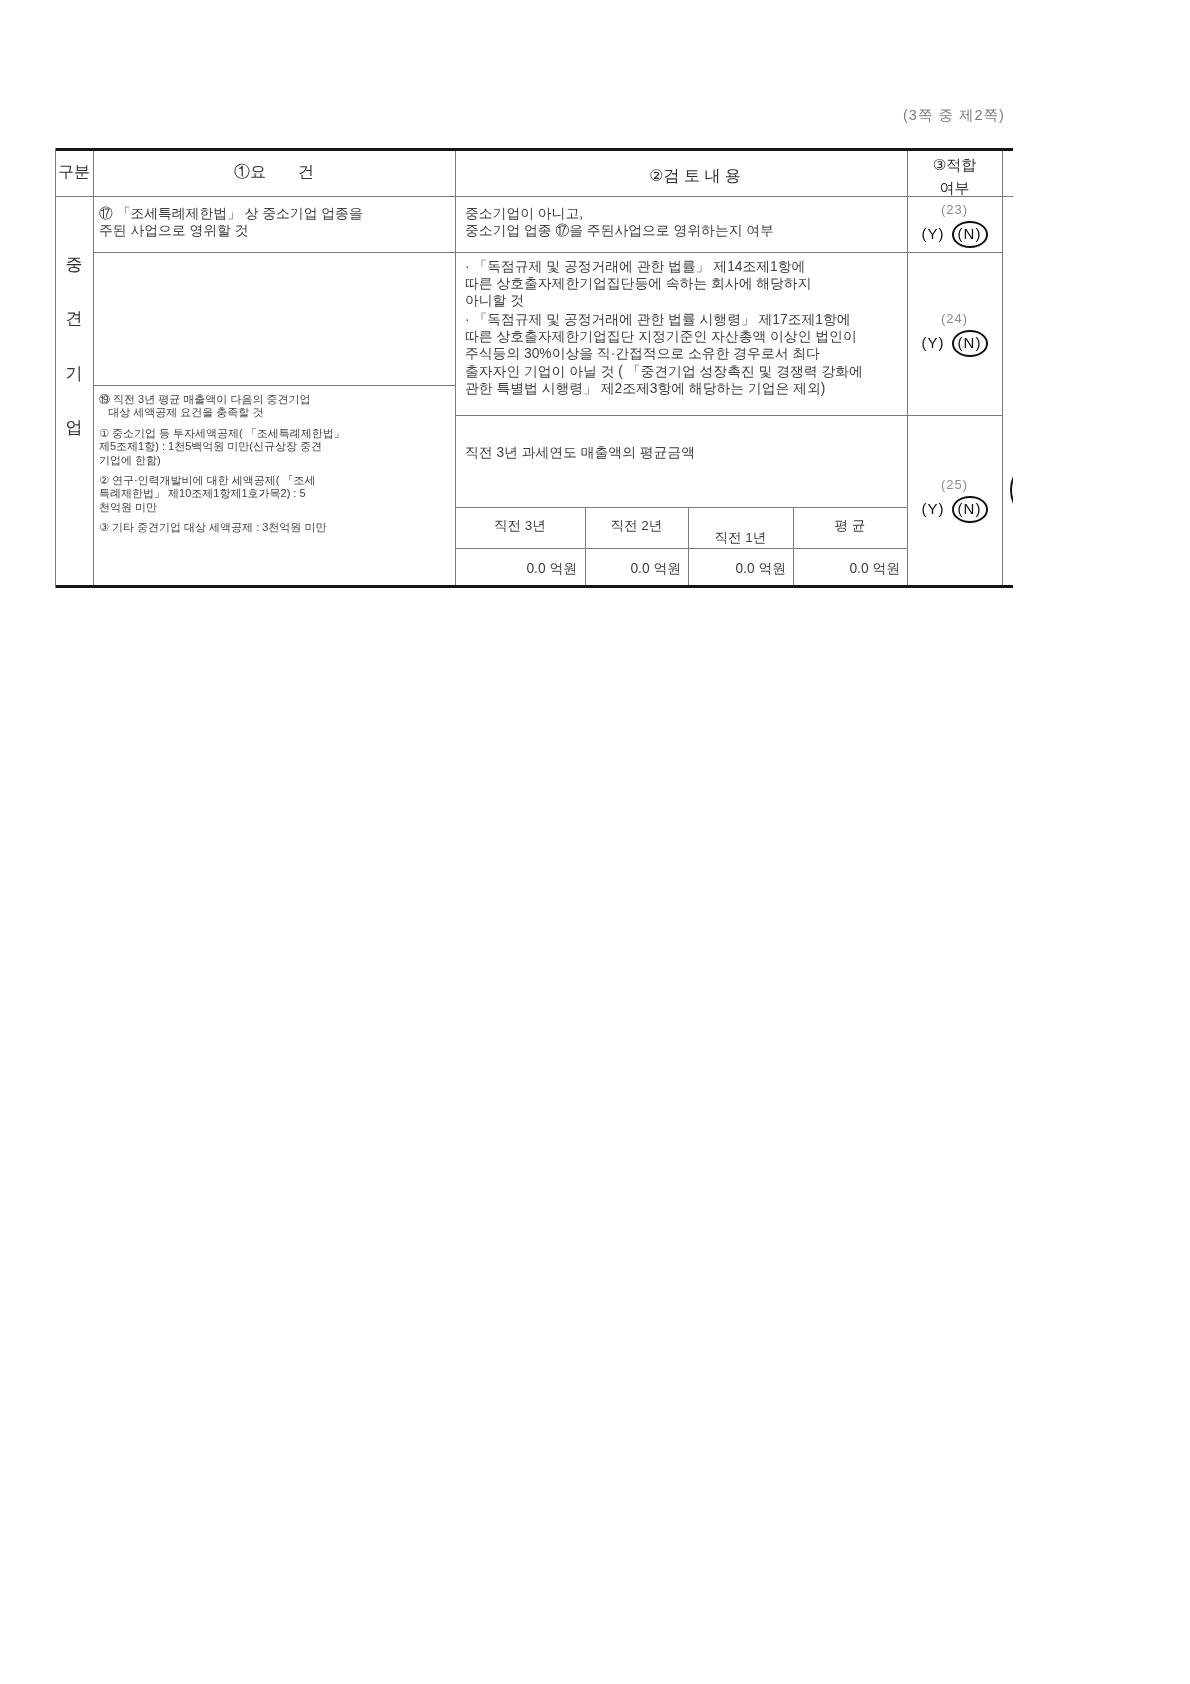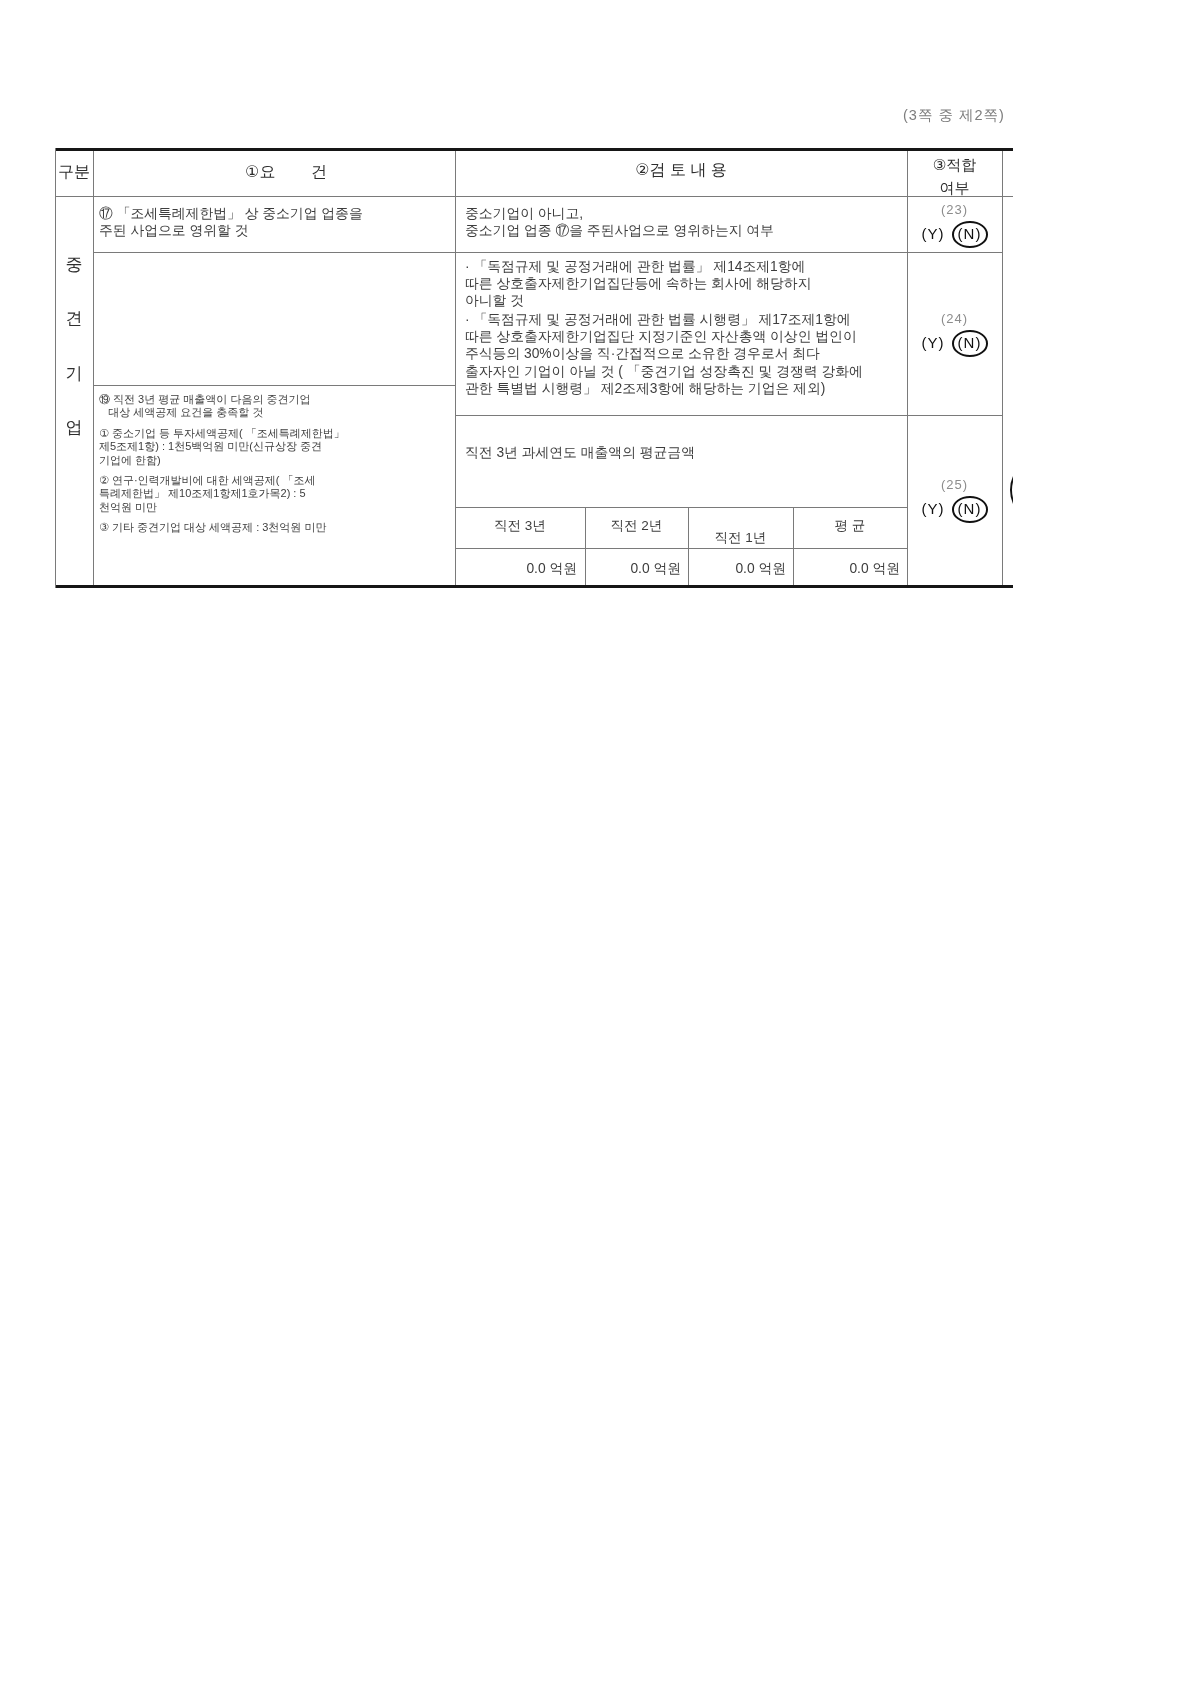--- a/index.html
+++ b/index.html
@@ -54,22 +54,22 @@
     <div class="vl" style="left:38px;top:3px;width:1px;height:434px;"></div>
     <div class="vl" style="left:400px;top:3px;width:1px;height:434px;"></div>
     <div class="vl" style="left:852px;top:3px;width:1px;height:434px;"></div>
     <div class="vl" style="left:947px;top:3px;width:1px;height:434px;"></div>
     <div class="vl" style="left:1029px;top:0;width:1px;height:440px;"></div>
     <div class="vl" style="left:530px;top:359px;width:1px;height:78px;"></div>
     <div class="vl" style="left:633px;top:359px;width:1px;height:78px;"></div>
     <div class="vl" style="left:738px;top:359px;width:1px;height:78px;"></div>
 
     <div class="cell hdr ctr" style="left:0;top:14px;width:38px;">구분</div>
-    <div class="cell hdr ctr" style="left:50px;top:14px;width:362px;">①요        건</div>
-    <div class="cell hdr ctr" style="left:400px;top:12px;width:452px;">②검 토 내 용</div>
+    <div class="cell hdr ctr" style="left:38px;top:14px;width:362px;font-family:Liberation Serif, serif;">①요        건</div>
+    <div class="cell hdr ctr" style="left:400px;top:18px;width:452px;padding-left:14px;">②검 토 내 용</div>
     <div class="cell hdr2" style="left:852px;top:5px;width:95px;">③적합
 여부</div>
     <div class="cell hdr2" style="left:947px;top:5px;width:82px;">④적정
 여부</div>
 
     <div class="cell gubun-col" style="left:0;top:48px;width:38px;height:389px;">
       <span>중</span>
       <span>견</span>
       <span>기</span>
       <span>업</span>

